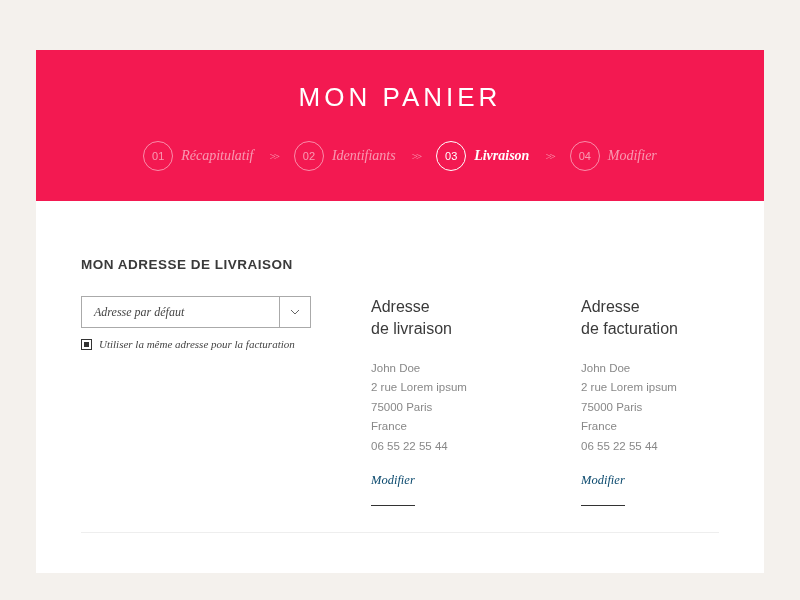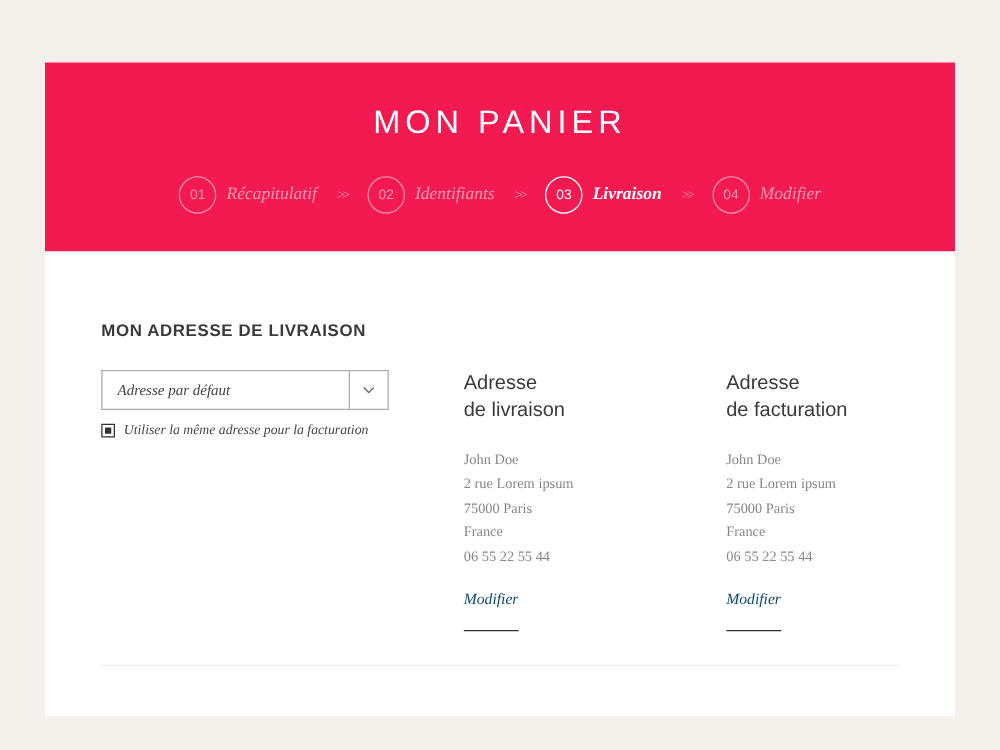--- a/index.html
+++ b/index.html
@@ -147,21 +147,21 @@
       flex: 0 0 150px;
     }
     .address-title {
       font-family: 'Helvetica Neue', Arial, sans-serif;
       font-size: 16px;
       color: #3a3a3a;
       line-height: 1.4;
       margin-bottom: 18px;
     }
     .address-body {
-      font-family: Liberation Serif, serif;
+      font-family: Liberation Sans, sans-serif;
       font-size: 11.5px;
       color: #888;
       line-height: 1.7;
       margin-bottom: 13px;
     }
     .modify-link {
       font-style: italic;
       font-size: 12.5px;
       color: #0c4a6e;
       text-decoration: none;

